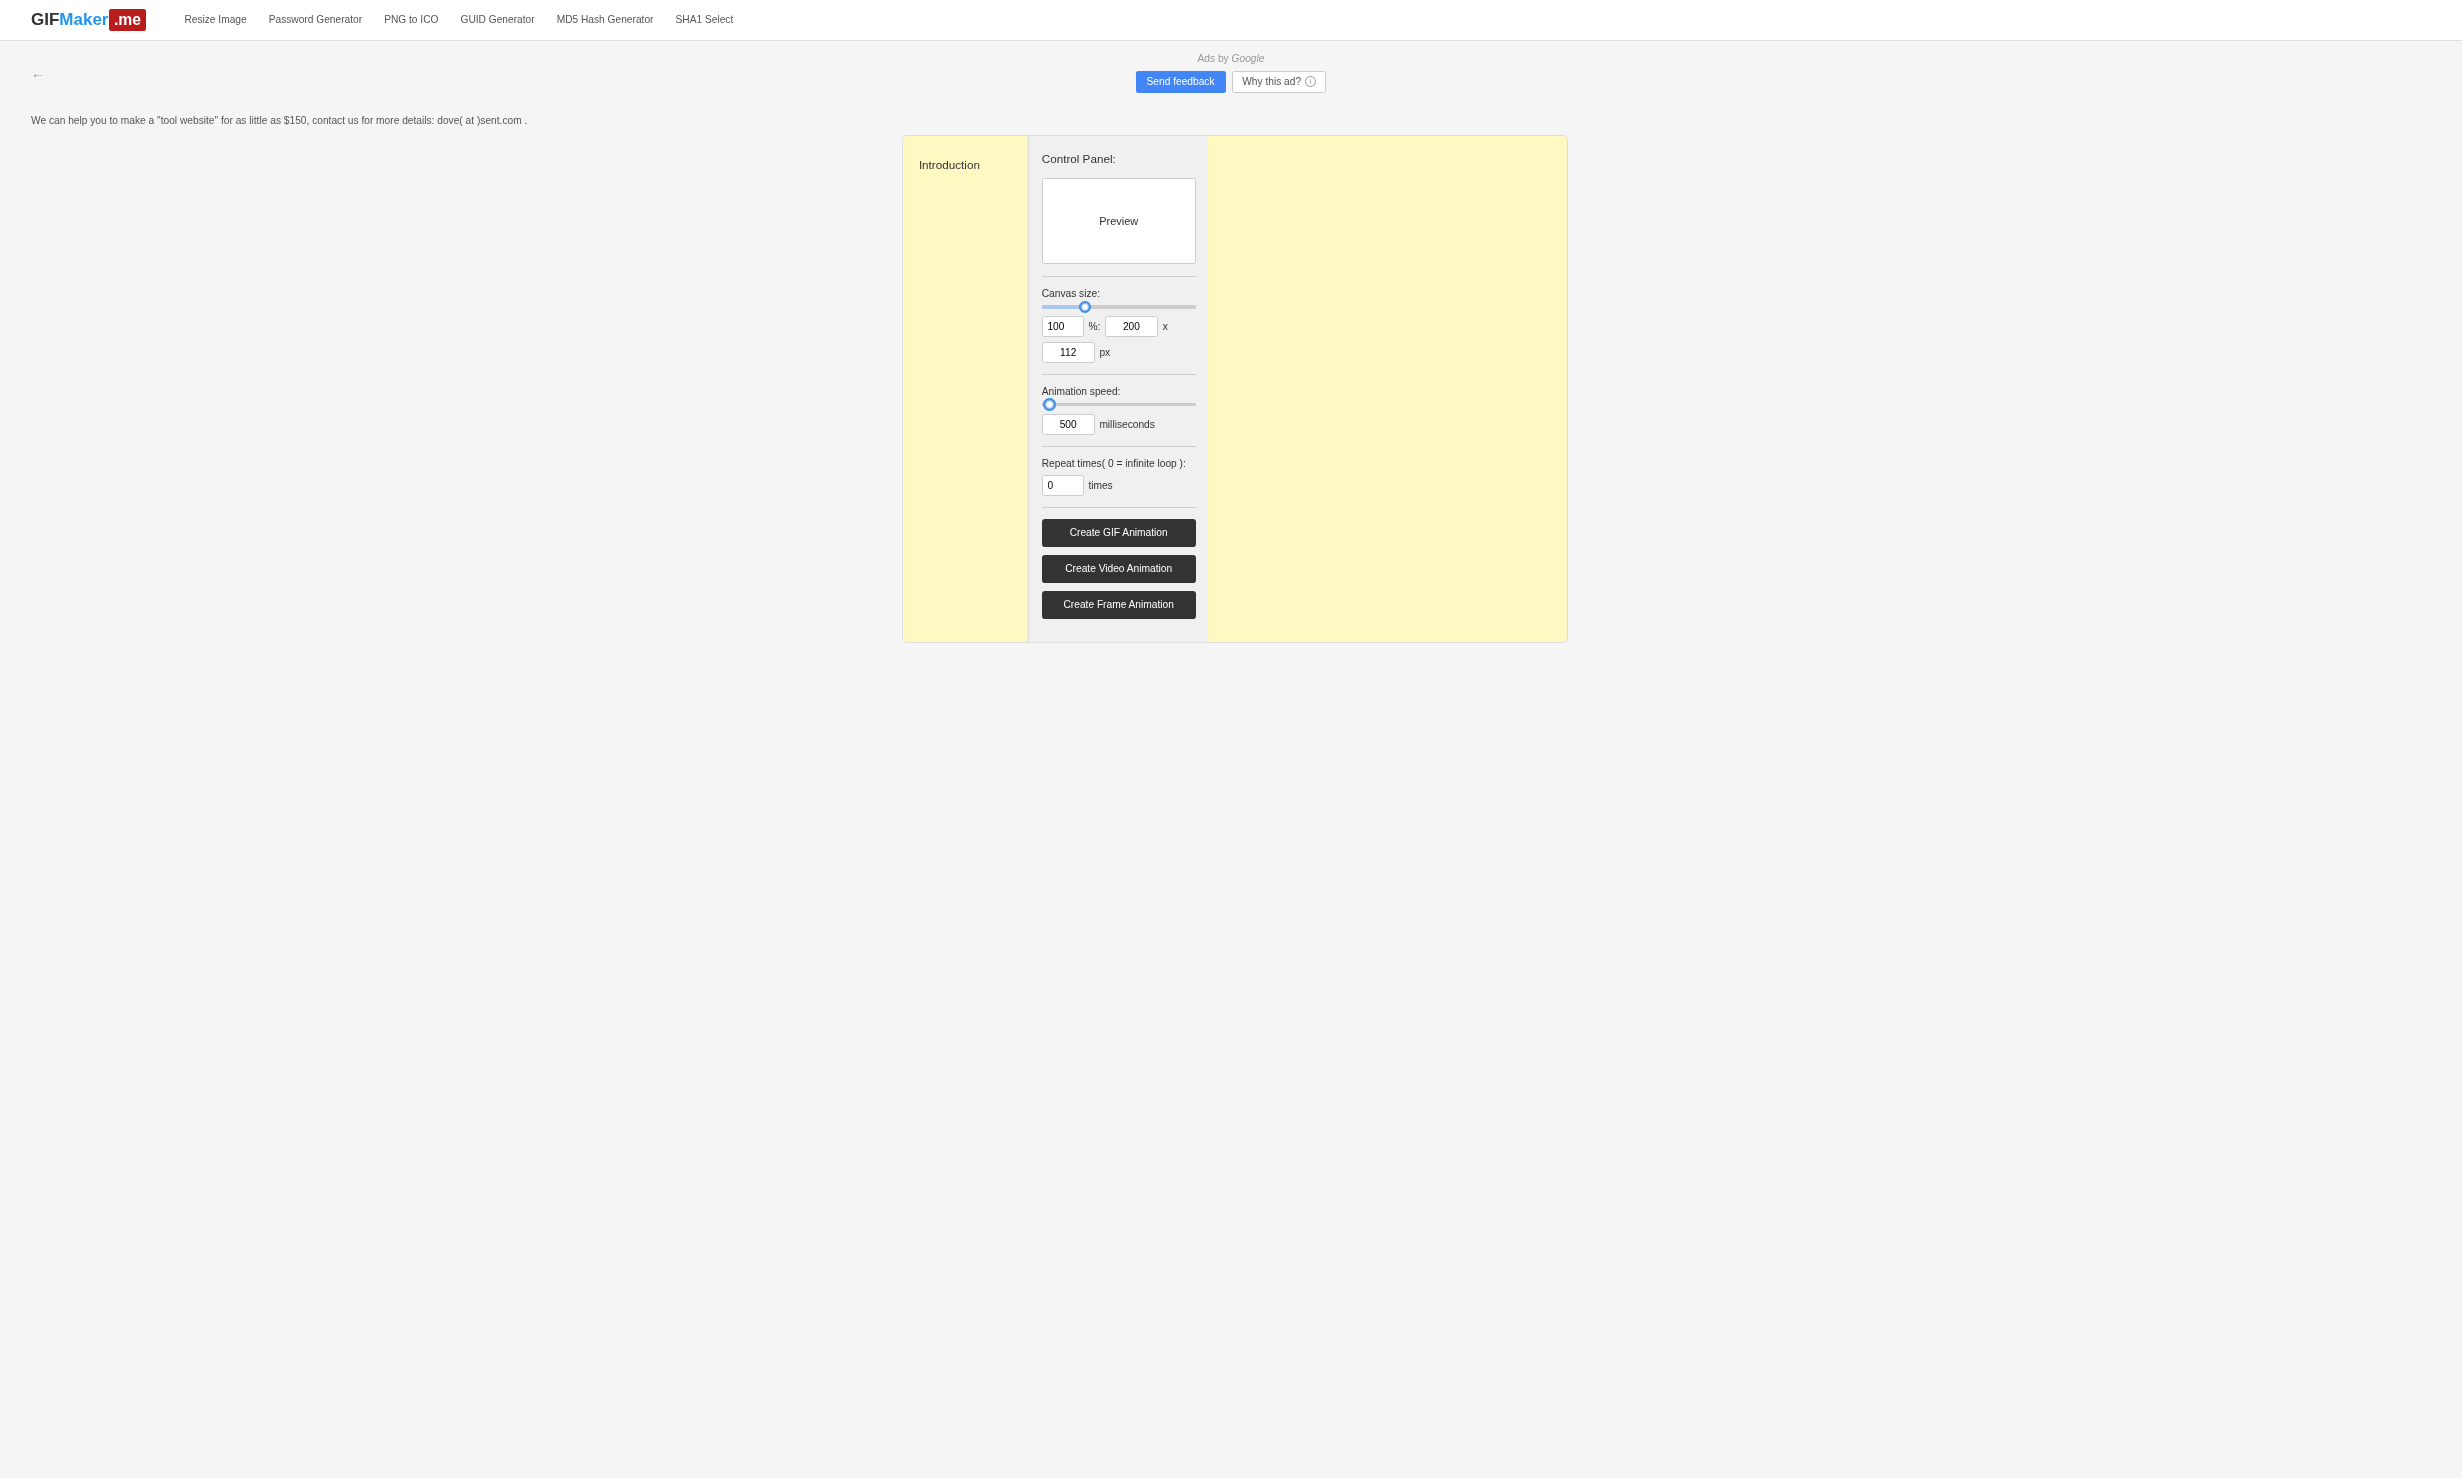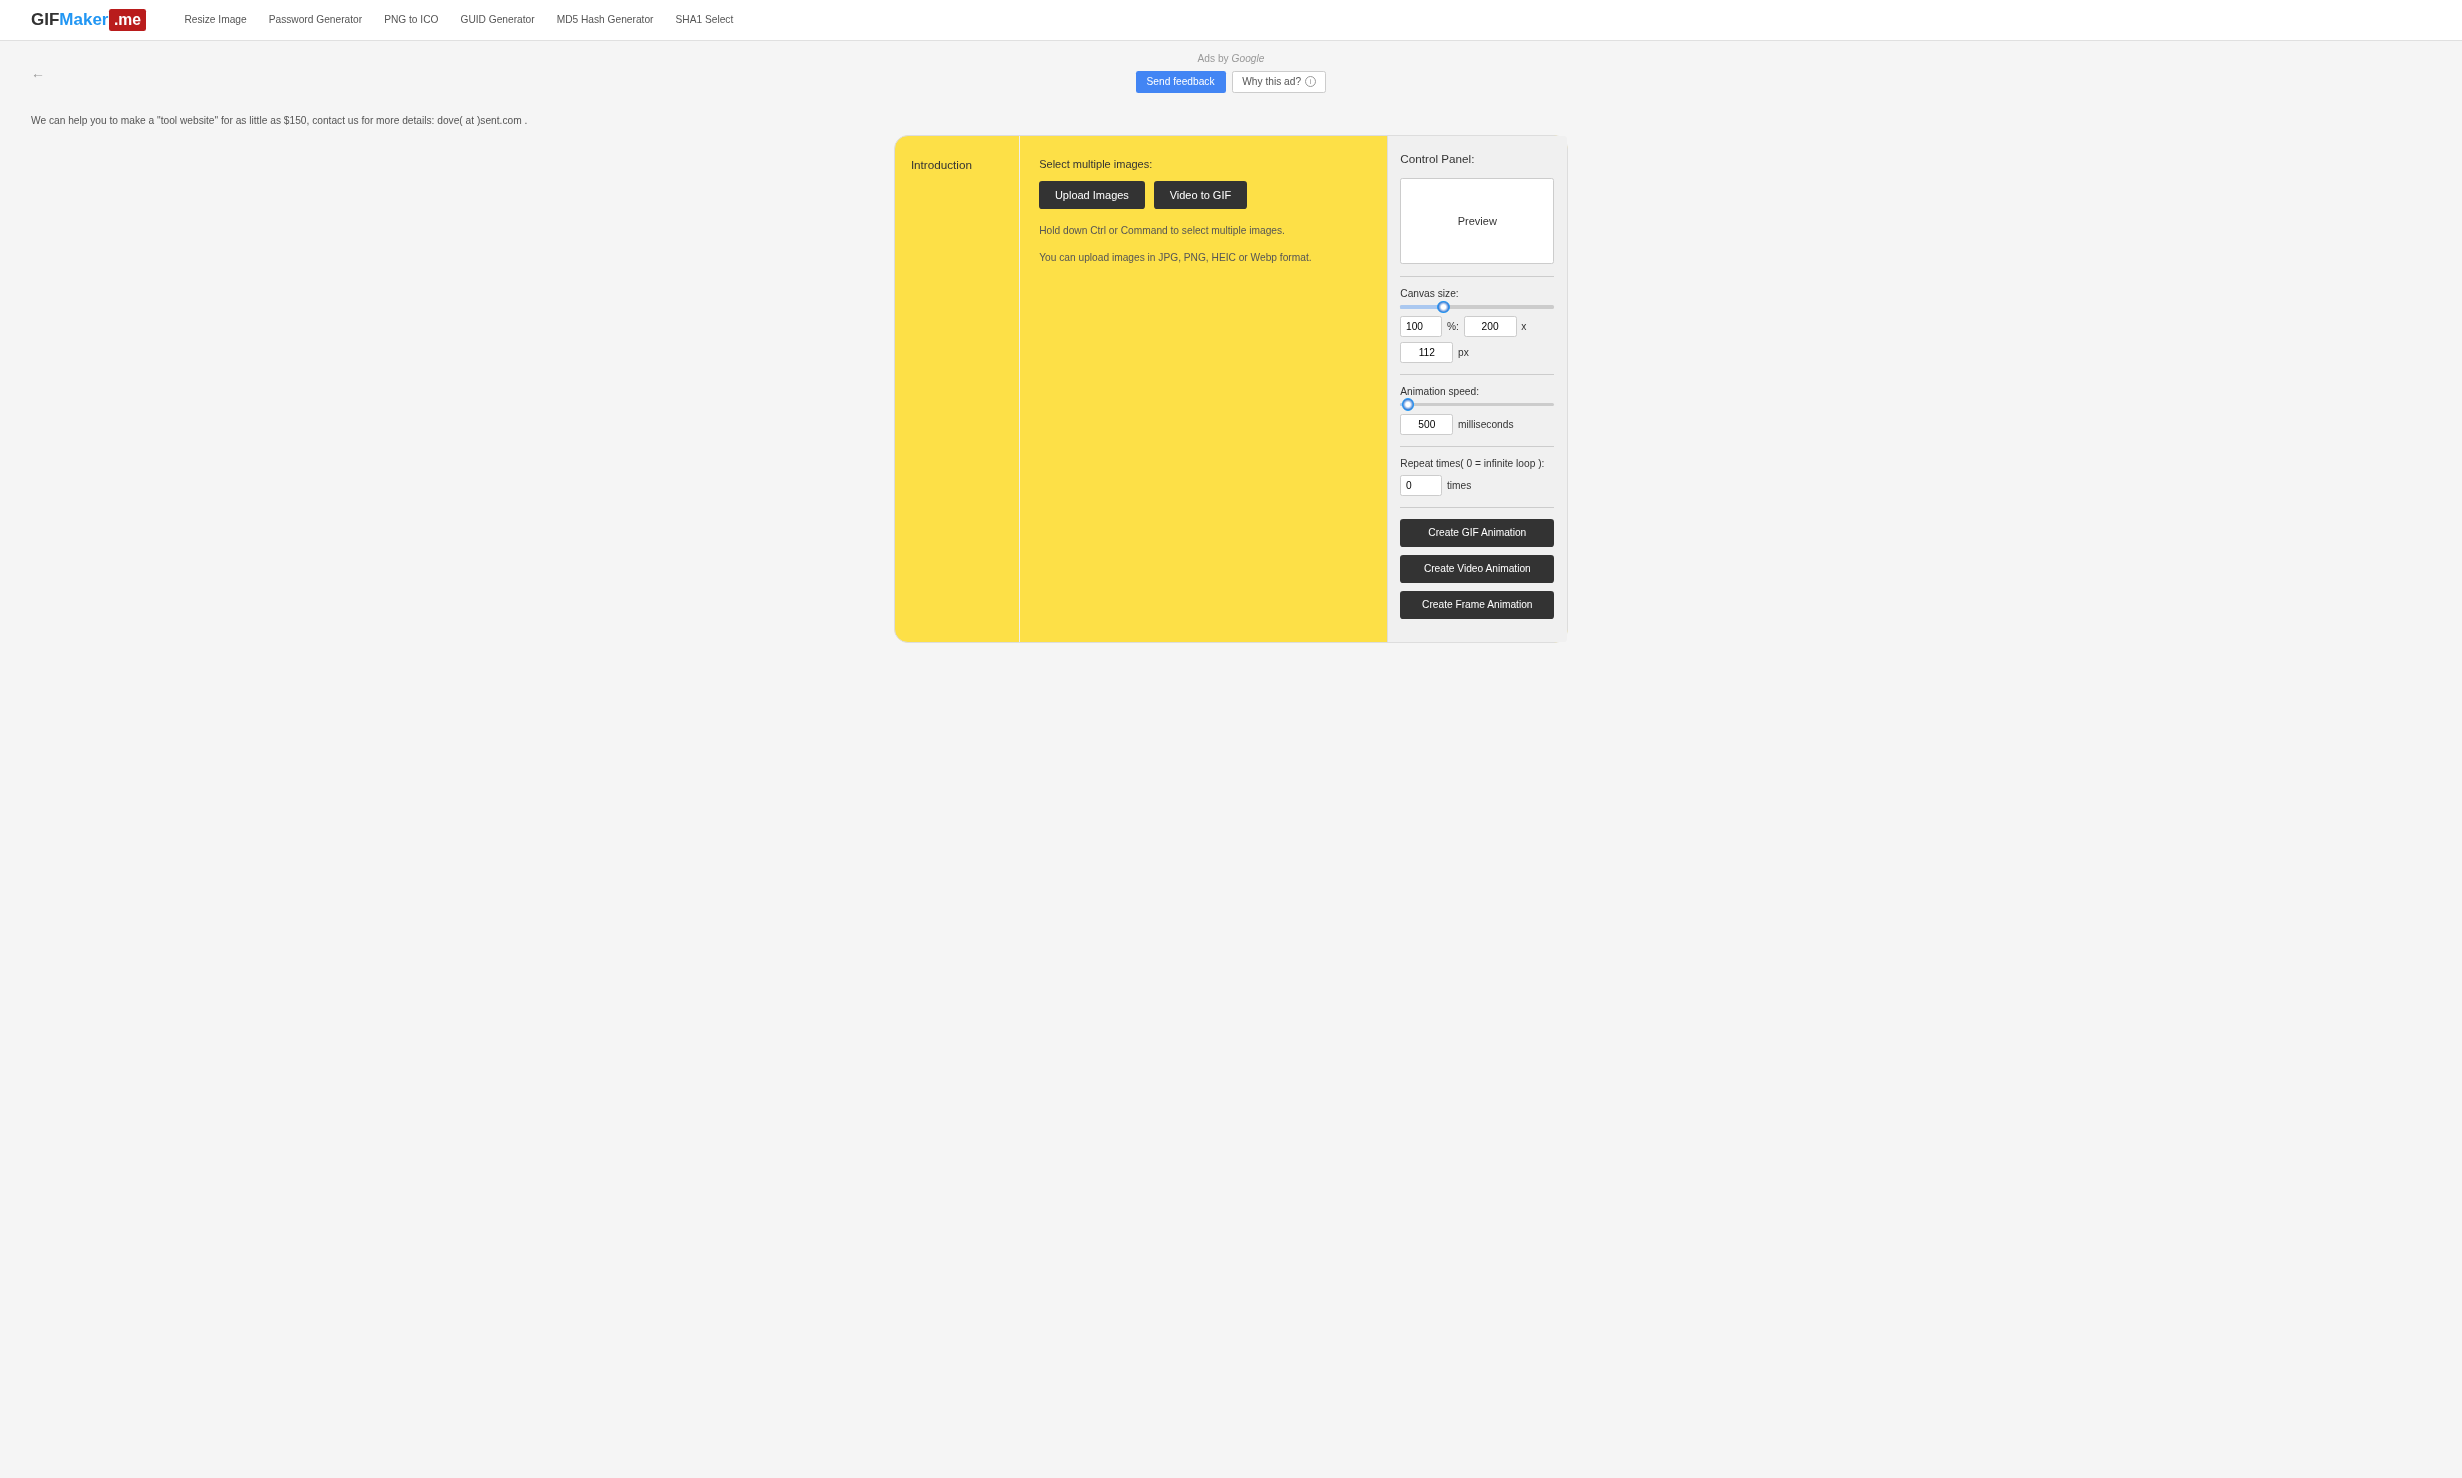--- a/index.html
+++ b/index.html
@@ -119,26 +119,27 @@
     
     .main-container {
       max-width: 705px;
       margin: 0 auto;
       padding: 0 15.7px 31px;
       display: flex;
       gap: 0;
     }
 
     .content-card {
-      background: #fde047;
+      background: #fef9c3;
       border: 0.8px solid #ddd;
-      border-radius: 14px;
+      border-radius: 5px;
       display: flex;
       flex: 1;
       min-height: 470px;
+      margin-left: 8px;
     }
 
     
     .intro-sidebar {
       width: 125px;
       padding: 22px 15.7px;
       border-right: 0.8px solid #eee;
       flex-shrink: 0;
     }
     .intro-title {
@@ -334,29 +335,20 @@
 
 <div class="promo-text">We can help you to make a "tool website" for as little as $150, contact us for more details: dove( at )sent.com .</div>
 
 <div class="main-container">
   <div class="content-card">
 
     <div class="intro-sidebar">
       <h3 class="intro-title">Introduction</h3>
     </div>
 
-    <div class="center-panel">
-      <p class="select-label">Select multiple images:</p>
-      <div class="upload-buttons">
-        <button class="btn-dark">Upload Images</button>
-        <button class="btn-dark">Video to GIF</button>
-      </div>
-      <p class="info-text">Hold down Ctrl or Command to select multiple images.</p>
-      <p class="info-text">You can upload images in JPG, PNG, HEIC or Webp format.</p>
-    </div>
 
     <div class="control-panel">
       <h3 class="control-title">Control Panel:</h3>
 
       <div class="preview-box">
         <span class="preview-text">Preview</span>
       </div>
 
       <hr class="divider">
 

